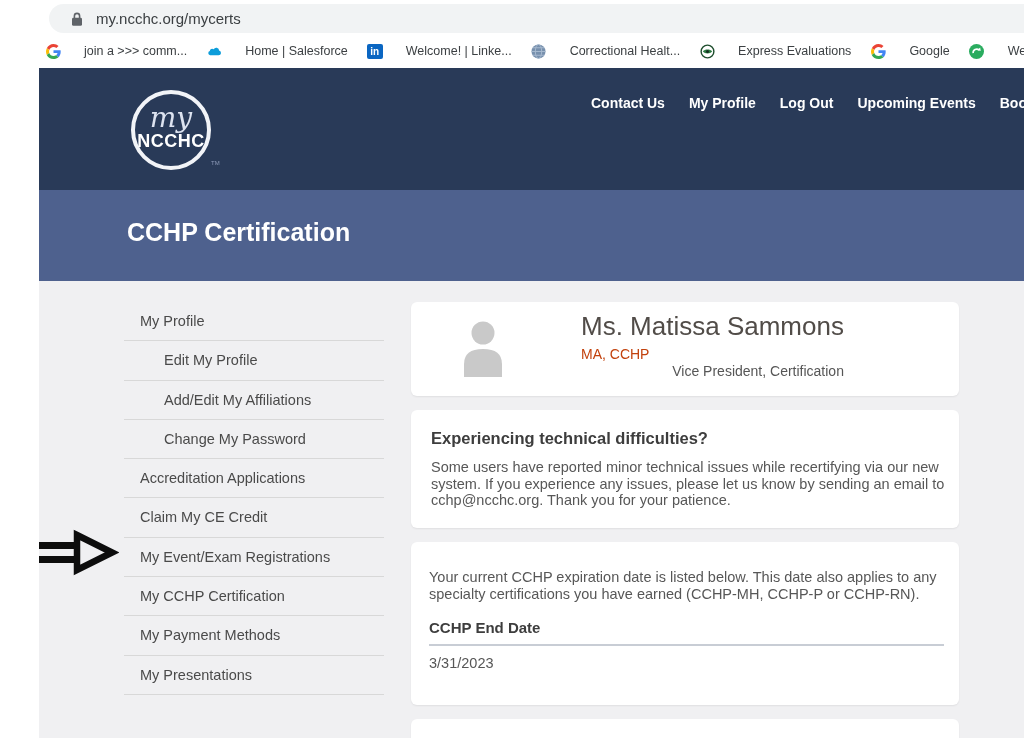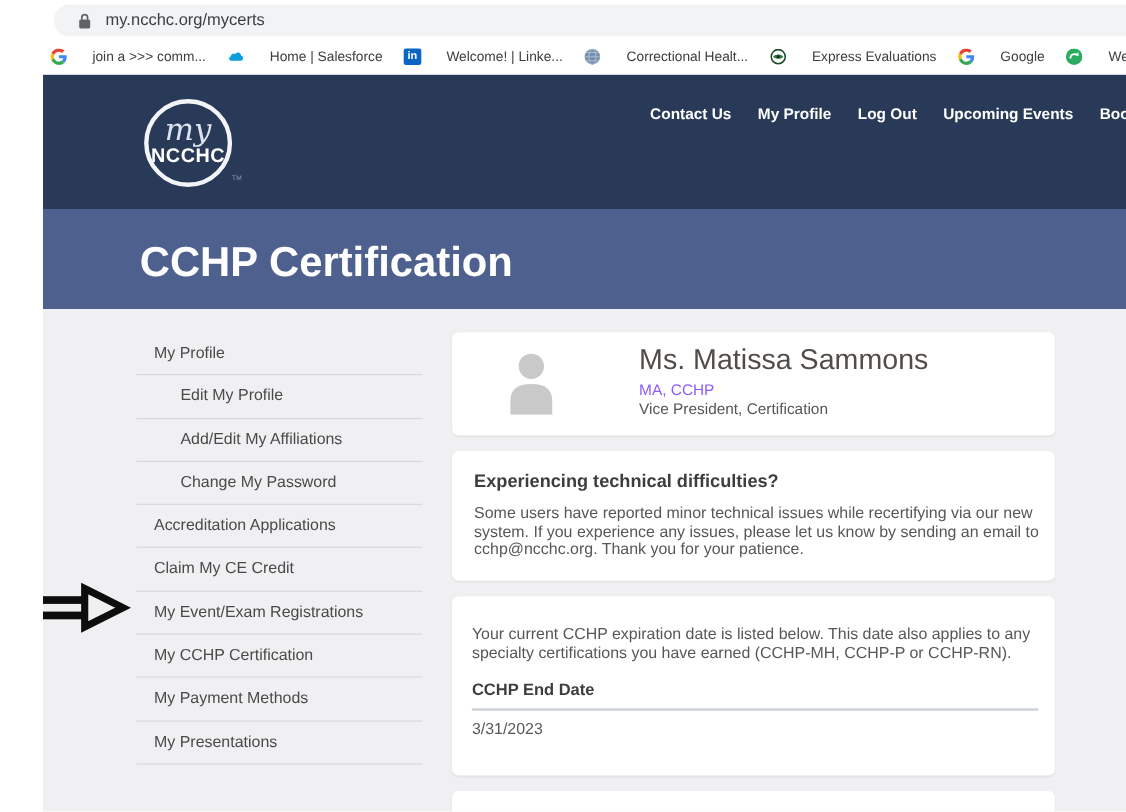--- a/index.html
+++ b/index.html
@@ -26,40 +26,40 @@
   .logo { position:absolute; left:92px; top:22px; width:80px; height:80px; border:4px solid #f2f4f8; border-radius:50%;
           display:flex; flex-direction:column; align-items:center; justify-content:center;text-align:center; }
   .logo-my { font-family:"DejaVu Serif", serif; font-style:italic; font-size:28px; color:#dde3f0; line-height:26px; margin-top:-4px; }
   .logo-ncchc { font-size:18px; font-weight:bold; color:#fff; letter-spacing:0.5px; line-height:20px; }
   .logo-tm { position:absolute; left:172px; top:92px; font-size:6px; color:#8d9ab8; }
   .top-nav { position:absolute; left:552px; top:27px; display:flex; gap:24px; white-space:nowrap; }
   .nav-item { font-size:14px; font-weight:600; color:#fff; cursor:pointer; }
 
   
   .banner { position:absolute; left:0; top:190px; width:1024px; height:91px; background:var(--banner-blue,#4e618e); }
-  .banner-title { position:absolute; left:88px; top:28px; font-size:38px; font-weight:bold; color:#fff; }
+  .banner-title { position:absolute; left:88px; top:28px; font-size:25px; font-weight:bold; color:#fff; }
 
   
   .content { position:absolute; left:0; top:281px; width:1024px; height:457px; background:var(--page-bg,#f0f0f2); }
 
   .sidebar { position:absolute; left:85px; top:21px; width:260px; list-style:none; }
   .side-item { height:39.3px; line-height:38px; border-bottom:1px solid #d8d8d8; font-size:14.5px; color:#4a4a4a;
                padding-left:16px; cursor:pointer; overflow:hidden; white-space:nowrap; }
   .side-item.indent { padding-left:40px; }
 
   .annot-arrow { position:absolute; left:0px; top:248px; }
 
   .main { position:absolute; left:372px; top:0; width:548px; }
   .card { position:absolute; left:0; width:548px; background:#fff; border-radius:6px; box-shadow:0 1px 2px rgba(0,0,0,0.07); }
   .card-profile { top:21px; height:94px; }
   .avatar { position:absolute; left:46px; top:17px; }
   .profile-text { position:absolute; left:170px; top:8px; }
   .profile-name { font-size:26px; color:#514c48; line-height:33px; }
-  .profile-creds { font-size:14px; color:#8b5cf6; line-height:17px; margin-top:3px; }
-  .profile-title { font-size:14px; color:#565656; line-height:17px; }
+  .profile-creds { font-size:14px; color:#c2410c; line-height:17px; margin-top:3px; }
+  .profile-title { font-size:14px; color:#565656; line-height:17px;text-align:right; }
 
   .card-notice { top:129px; height:118px; padding:19px 20px 0 20px; }
   .notice-heading { font-size:16.5px; font-weight:bold; color:#3d3d3d; }
   .notice-body { margin-top:11px; font-size:14.5px; color:#575757; line-height:16.5px; width:516px; }
 
   .card-expiration { top:261px; height:163px; padding:27px 15px 0 18px; }
   .exp-intro { font-size:14.5px; color:#575757; line-height:16.5px; width:516px; }
   .exp-header { margin-top:17px; font-size:15px; font-weight:bold; color:#3d3d3d; padding-bottom:8px; border-bottom:2px solid #c8cdd5; }
   .exp-date { margin-top:9px; font-size:14.5px; color:#575757; }
 

